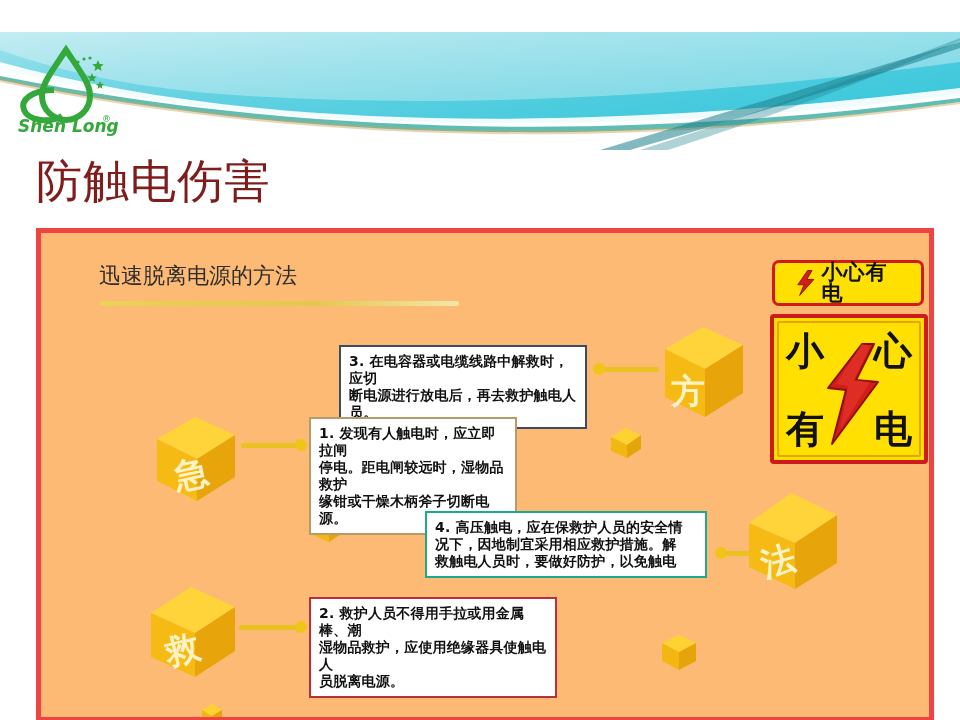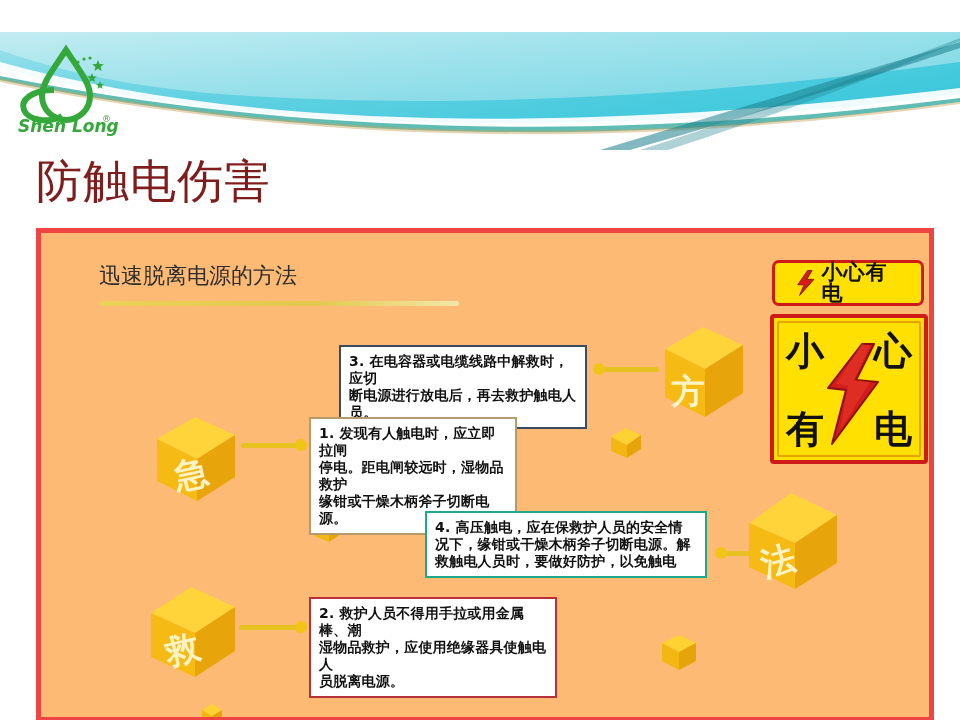--- a/index.html
+++ b/index.html
@@ -254,21 +254,21 @@
     </div>
 
     <div class="tbox b1" style="border-color: rgb(181, 154, 107);">
       <div>1. 发现有人触电时，应立即拉闸</div>
       <div>停电。距电闸较远时，湿物品救护</div>
       <div>缘钳或干燥木柄斧子切断电源。</div>
     </div>
 
     <div class="tbox b4" style="border-color: rgb(31, 169, 140);">
       <div>4. 高压触电，应在保救护人员的安全情</div>
-      <div>况下，缘钳或干燥木柄斧子切断电源。解</div>
+      <div>况下，因地制宜采用相应救护措施。解</div>
       <div>救触电人员时，要做好防护，以免触电</div>
     </div>
 
     <div class="tbox b2" style="border-color: rgb(184, 48, 58);">
       <div>2. 救护人员不得用手拉或用金属棒、潮</div>
       <div>湿物品救护，应使用绝缘器具使触电人</div>
       <div>员脱离电源。</div>
     </div>
   </div>
 

